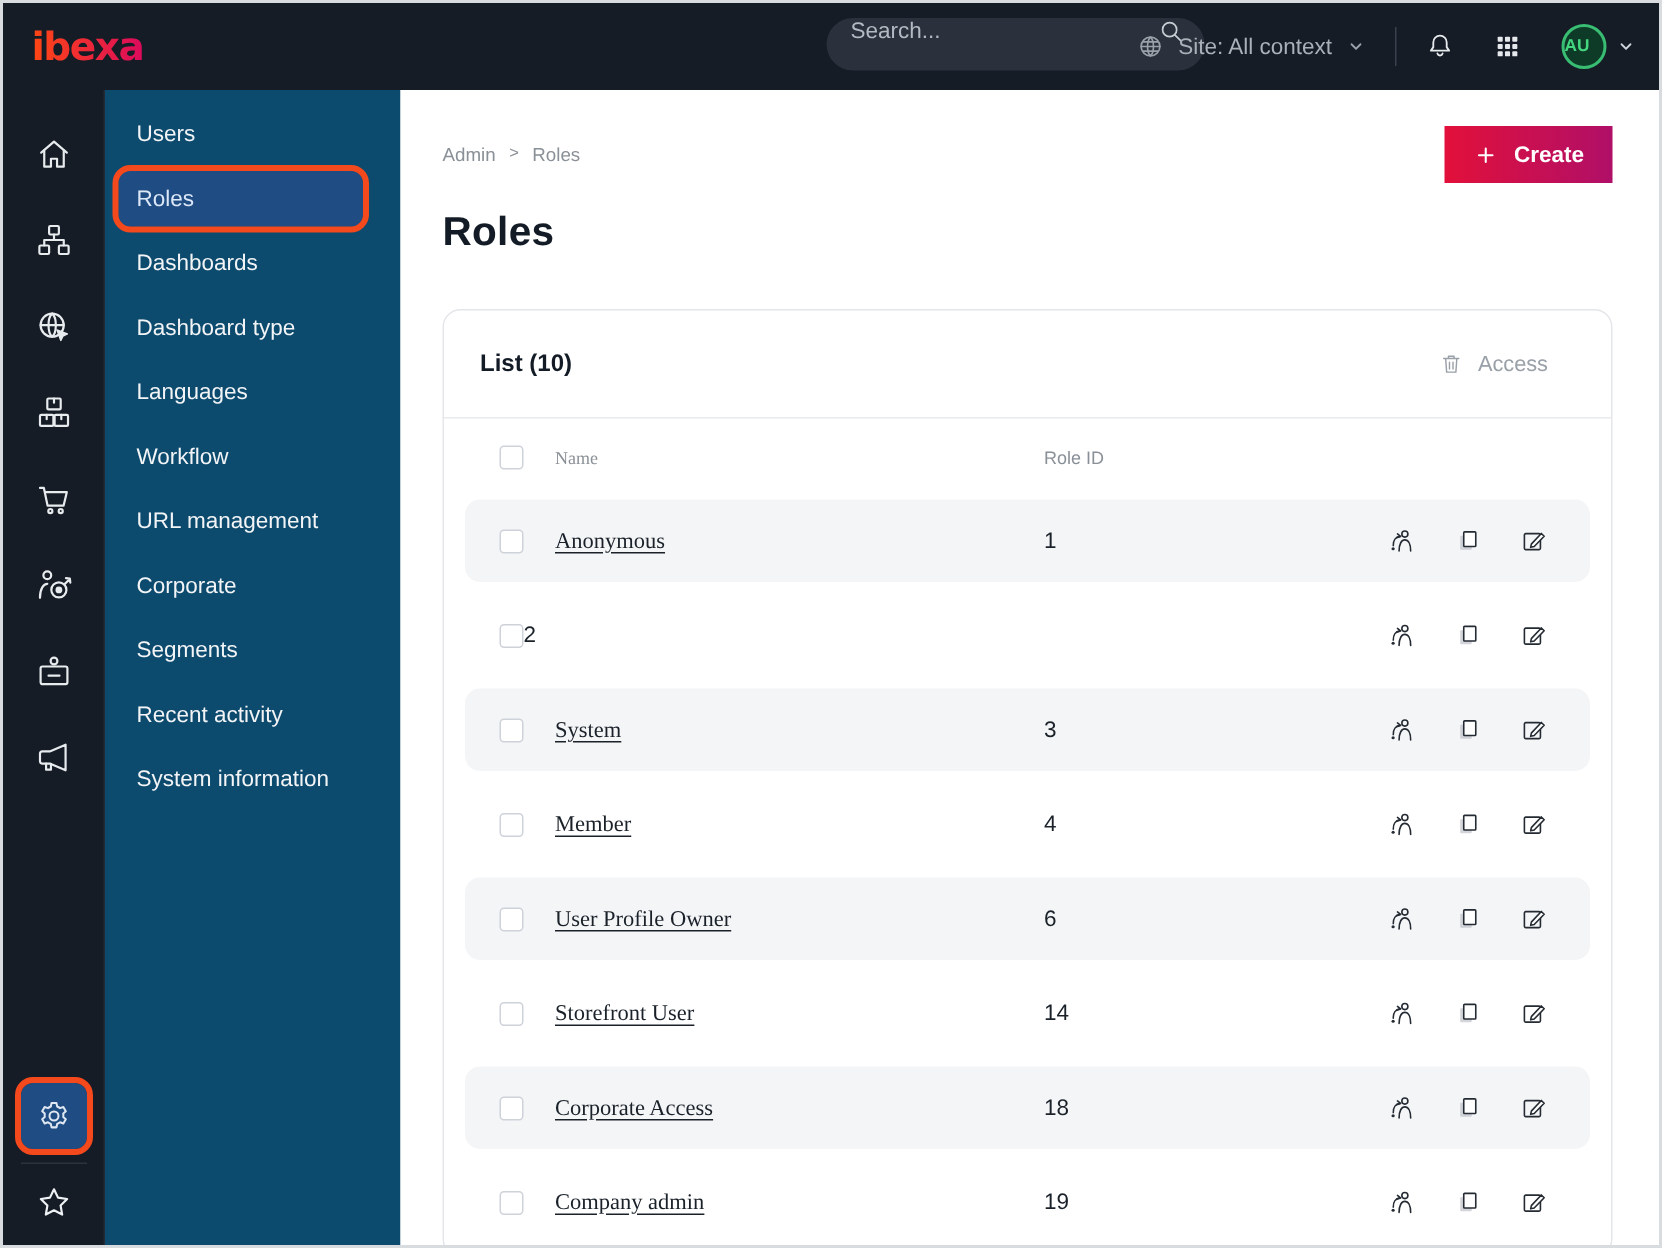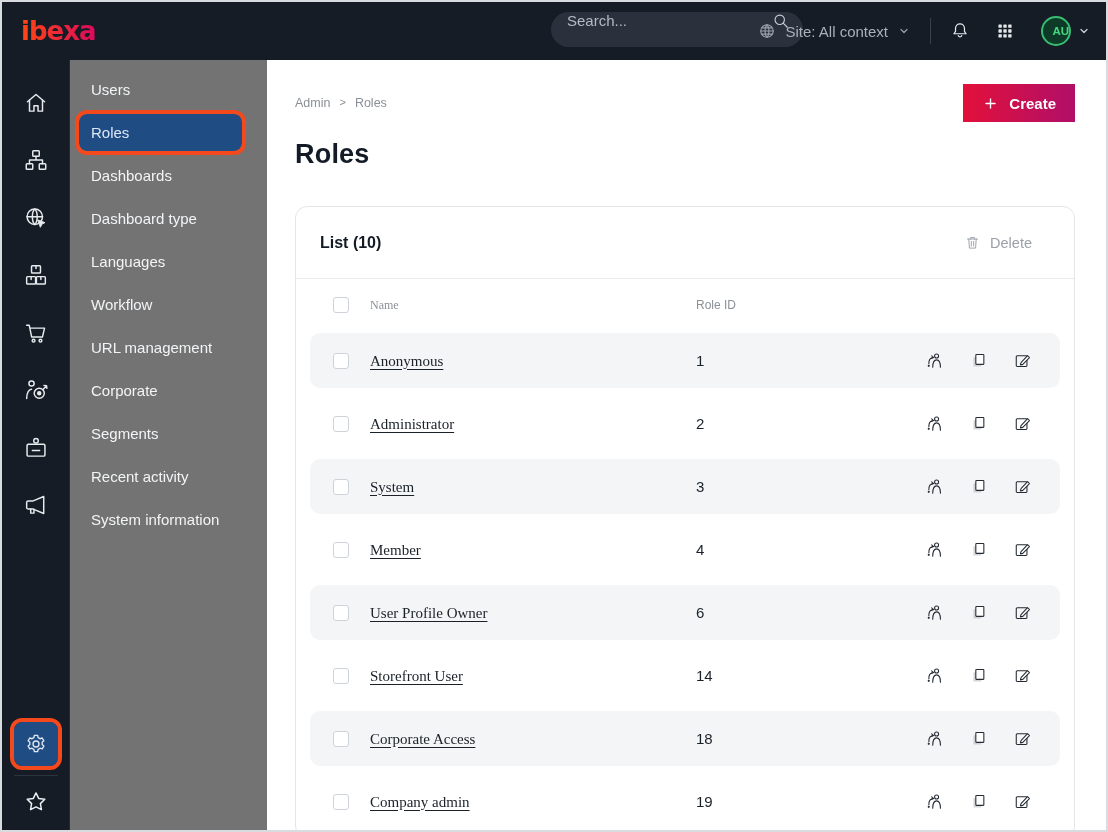--- a/index.html
+++ b/index.html
@@ -32,21 +32,21 @@
     display:flex; align-items:center;
   }
   .site-context { display:flex; align-items:center; gap:8px; cursor:pointer; }
   .site-context .label { color:#a9b0b8; font-size:15px; }
   .tb-divider { width:1px; height:26px; background:#3a414c; margin:0 18px; }
   .tb-iconbtn { width:26px; height:26px; color:#e6e9ec; cursor:pointer; margin-right:20px; display:flex; align-items:center; }
   .tb-iconbtn:last-of-type { margin-right:12px; }
   .avatar {
     width:30px; height:30px; border-radius:50%; background:#0e3b28;
     border:2px solid #38bd72; color:#45d77f; font-size:11.5px; font-weight:bold;
-    display:flex; align-items:center; justify-content:flex-end; cursor:pointer;
+    display:flex; align-items:center; justify-content:flex-start; cursor:pointer;
   }
   .avatar-chev { width:16px; height:16px; color:#cfd4da; margin-left:5px; cursor:pointer; }
 
   
   .shell { flex:1; display:flex; min-height:0; }
 
   
   .rail {
     width:68px; flex:0 0 68px; background:#151c26; border-right:1px solid #232b36;
     display:flex; flex-direction:column; align-items:center; padding-top:14px;
@@ -62,21 +62,21 @@
     display:flex; align-items:center; justify-content:center; color:#dfe7f2; cursor:pointer;
   }
   .gear-tile .icon { width:24px; height:24px; }
   .annotated { outline:4px solid #f4491d; }
   .rail-divider { width:44px; height:1px; background:#2b333d; margin:9px 0 6px; }
   .star-btn { width:46px; height:40px; display:flex; align-items:center; justify-content:center; color:#eef1f4; cursor:pointer; }
   .star-btn .icon { width:26px; height:26px; }
 
   
   .sidemenu {
-    width:197px; flex:0 0 197px; background:#737373; padding-top:8px;
+    width:197px; flex:0 0 197px; background:#0c4a6e; padding-top:8px;
   }
   .menu-item {
     height:43px; display:flex; align-items:center; padding-left:21px;
     color:#f2f4f6; font-size:15px; cursor:pointer; white-space:nowrap;
   }
   .menu-item.active {
     height:37px; margin:3px 25px 3px 9px; padding-left:12px;
     background:#1f4c82; border-radius:8px; color:#dce8f8;
   }
 
@@ -364,21 +364,21 @@
 
       <section class="card">
         <div class="card-header">
           <span class="card-title">List (10)</span>
           <button class="delete-btn">
             <span class="icon">
                 <svg viewBox="0 0 32 32" fill="none" stroke="currentColor" stroke-width="1.8" stroke-linecap="round" stroke-linejoin="round">
                   <path d="M6.5 9.5h19M12.5 9.5v-3h7v3M9 9.5l1.2 17h11.6l1.2-17M13.8 14v8.5M18.2 14v8.5"></path>
                 </svg>
               </span>
-            <span>Delete</span>
+            <span>Access</span>
           </button>
         </div>
 
         <div class="thead-row">
           <span class="checkbox"></span>
           <span class="col-name">Name</span>
           <span class="col-roleid">Role ID</span>
         </div>
 
         <div id="table-body">
@@ -405,21 +405,20 @@
                 <span class="action-icon">
                   <svg viewBox="0 0 32 32" fill="none" stroke="currentColor" stroke-width="1.8" stroke-linecap="round" stroke-linejoin="round">
                     <rect x="5.5" y="8" width="18" height="18" rx="1.5"></rect>
                     <path d="M13.5 19.5 24.5 7.8l3.2 3.2L16.5 22.5l-4 .9.9-3.9z" fill="#ffffff"></path>
                   </svg>
                 </span>
               </span>
             </div>
             <div class="trow">
               <span class="checkbox"></span>
-              <span class="col-name"><a class="role-link">Administrator</a></span>
               <span class="col-roleid roleid-val">2</span>
               <span class="row-actions">
                 <span class="action-icon">
                   <svg viewBox="0 0 32 32" fill="none" stroke="currentColor" stroke-width="1.8" stroke-linecap="round" stroke-linejoin="round">
                     <circle cx="19.5" cy="8.5" r="3.4"></circle>
                     <path d="M13 27.5c0-8 2.8-12.5 6.5-12.5s6.5 4.5 6.5 12.5"></path>
                     <path d="M6.5 21.5c-.3-6 3-9.8 7.2-10.4"></path>
                     <path d="M11.2 8.3l3.5 2.8-4.4 1.6"></path>
                     <circle cx="6.3" cy="25" r="1.8" fill="currentColor" stroke="none"></circle>
                   </svg>

